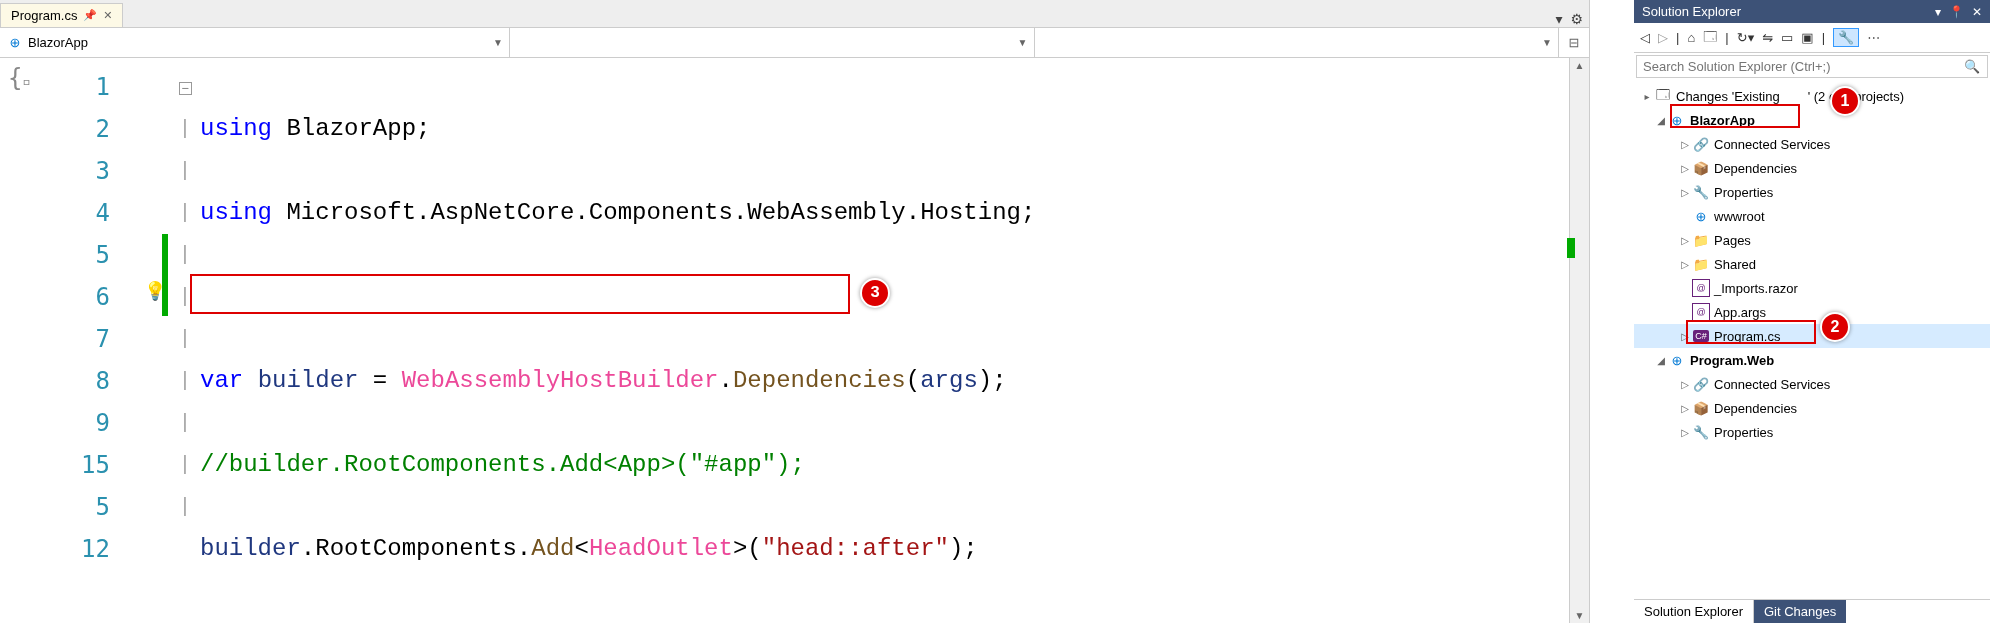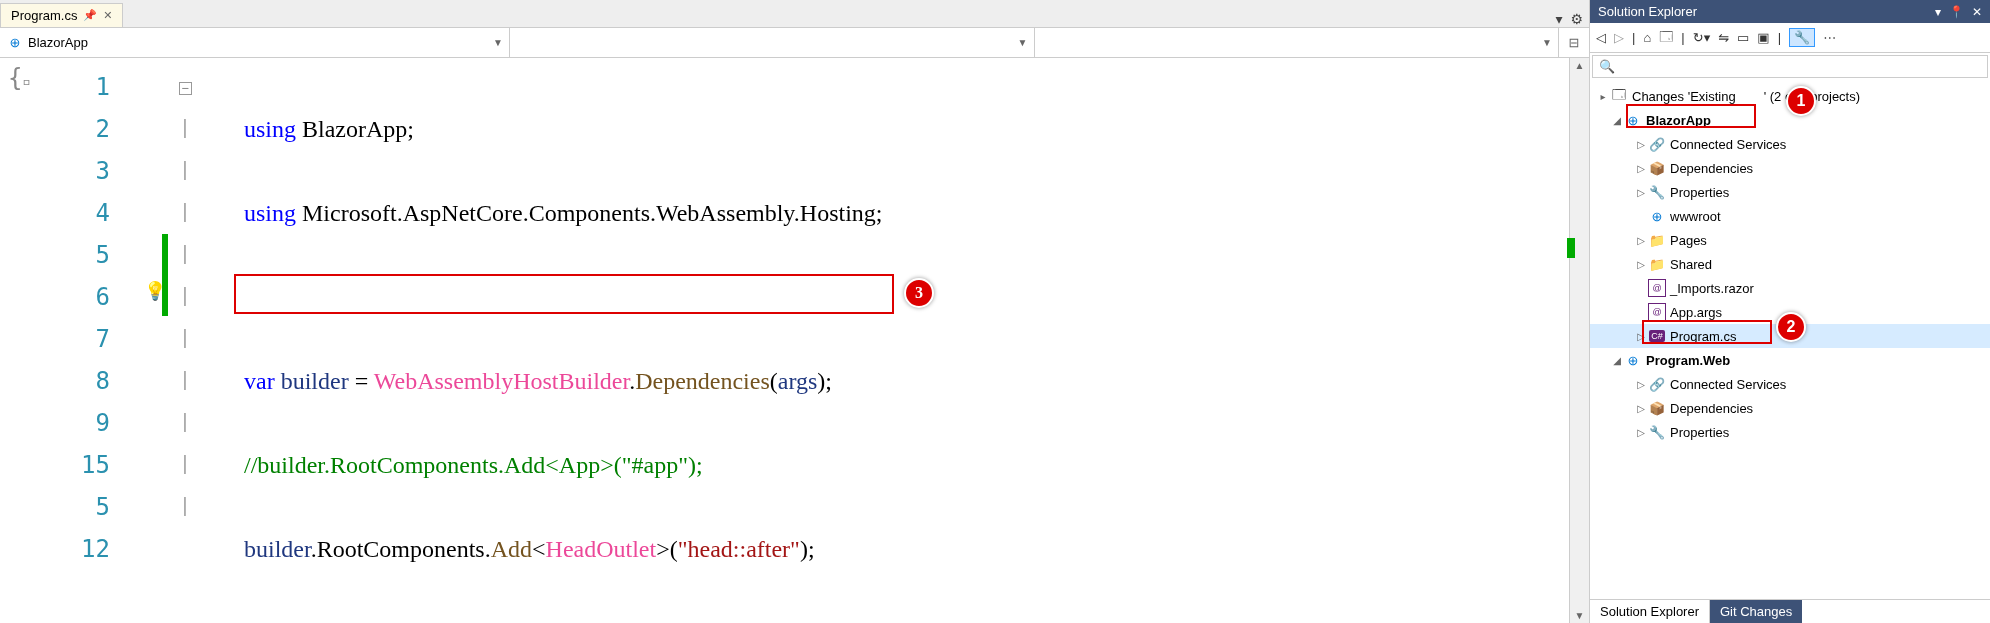--- a/index.html
+++ b/index.html
@@ -11,37 +11,37 @@
 .tab-bar-right { margin-left: auto; display: flex; align-items: center; padding-right: 6px; gap: 8px; color: #444; }
 .tab-bar-right span { cursor: pointer; font-size: 14px; }
 .nav-bar { height: 30px; background: #fff; display: flex; border-bottom: 1px solid #ccc; }
 .nav-dropdown { flex: 1; border-right: 1px solid #ccc; padding: 4px 8px; display: flex; align-items: center; position: relative; }
 .nav-dropdown .arrow { position: absolute; right: 6px; color: #666; font-size: 10px; }
 .nav-icon { width: 14px; height: 14px; margin-right: 6px; display: inline-flex; align-items: center; justify-content: center; }
 .nav-end { width: 30px; display: flex; align-items: center; justify-content: center; color: #666; cursor: pointer; }
 .code-area { flex: 1; display: flex; position: relative; overflow: hidden; background: #fff; }
 .outline-icons { width: 60px; font-family: Consolas, monospace; font-size: 24px; color: #888; padding-left: 8px; }
 .line-numbers { width: 90px; text-align: right; padding-right: 40px; font-family: Consolas, monospace; font-size: 24px; color: #2b91af; padding-top: 8px; line-height: 42px; }
-.code-content { flex: 1; font-family: Liberation Serif, serif; font-size: 24px; padding-top: 8px; line-height: 42px; white-space: pre; position: relative; margin-left: 44px; }
+.code-content { flex: 1; font-family: Liberation Mono, monospace; font-size: 24px; padding-top: 8px; line-height: 42px; white-space: pre; position: relative; }
 .collapse-col { width: 30px; padding-top: 8px; font-family: Consolas, monospace; font-size: 16px; color: #888; line-height: 42px; text-align: center; }
 .collapse-col .box { border: 1px solid #999; width: 13px; height: 13px; display: inline-flex; align-items: center; justify-content: center; font-size: 12px; line-height: 11px; cursor: pointer; }
 .kw { color: #0000ff; }
 .type { color: #ec4899; }
 .str { color: #a31515; }
 .comment { color: #008000; }
 .method { color: #74531f; }
 .ident { color: #1f377f; }
 .plain { color: #000; }
 .red-box { border: 2px solid #d00; position: absolute; pointer-events: none; }
 .callout { position: absolute; width: 30px; height: 30px; border-radius: 50%; background: #d00; color: #fff; font-weight: bold; display: flex; align-items: center; justify-content: center; border: 2px solid #fff; box-shadow: 0 0 4px rgba(0,0,0,0.4); z-index: 10; font-size: 16px; }
 .green-bar { position: absolute; width: 6px; background: #0a0; }
 .quick-icon { position: absolute; width: 20px; height: 20px; color: #c90; font-size: 18px; }
 .scrollbar-v { width: 20px; background: #f0f0f0; border-left: 1px solid #ccc; position: relative; }
 .scrollbar-v .arrow { position: absolute; left: 0; right: 0; text-align: center; font-size: 10px; color: #666; cursor: pointer; }
-.sln-pane { width: 400px; display: flex; flex-direction: column; background: #fff; }
+.sln-pane { width: 400px; display: flex; flex-direction: column; background: #fff; padding-left: 44px; }
 .sln-title { background: #3d5277; color: #fff; padding: 4px 8px; display: flex; align-items: center; font-size: 13px; }
 .sln-title .spacer { flex: 1; }
 .sln-title .ctl { margin-left: 8px; cursor: pointer; font-size: 12px; }
 .sln-toolbar { height: 30px; border-bottom: 1px solid #ccc; display: flex; align-items: center; padding: 0 6px; gap: 8px; color: #333; }
 .sln-toolbar span { cursor: pointer; display: inline-flex; align-items: center; }
 .sln-toolbar .btn-box { border: 1px solid #3399ff; background: #cde6ff; padding: 1px 4px; }
 .sln-search { border: 1px solid #ccc; margin: 2px; padding: 3px 6px; display: flex; align-items: center; color: #888; }
 .sln-search input { border: none; outline: none; flex: 1; font-size: 13px; color: #333; }
 .sln-tree { flex: 1; overflow: auto; padding: 4px 0; font-size: 13px; position: relative; }
 .tree-row { display: flex; align-items: center; height: 24px; padding-left: 6px; cursor: pointer; white-space: nowrap; }
@@ -161,20 +161,21 @@
     <span>|</span>
     <span>↻▾</span>
     <span>⇋</span>
     <span>▭</span>
     <span>▣</span>
     <span>|</span>
     <span class="btn-box">🔧</span>
     <span>⋯</span>
   </div>
   <div class="sln-search">
+    <input placeholder="Search Solution Explorer (Ctrl+;)" style="">
     <span>🔍</span>
   </div>
   <div class="sln-tree">
     <div class="tree-row">
         <span class="tree-arrow">▸</span>
         <span class="tree-icon">🗔</span>
         <span>Changes 'Existing</span>
         <span style="margin-left:28px">' (2 of 2 projects)</span>
       </div>
     <div class="tree-row" style="padding-left:20px">

